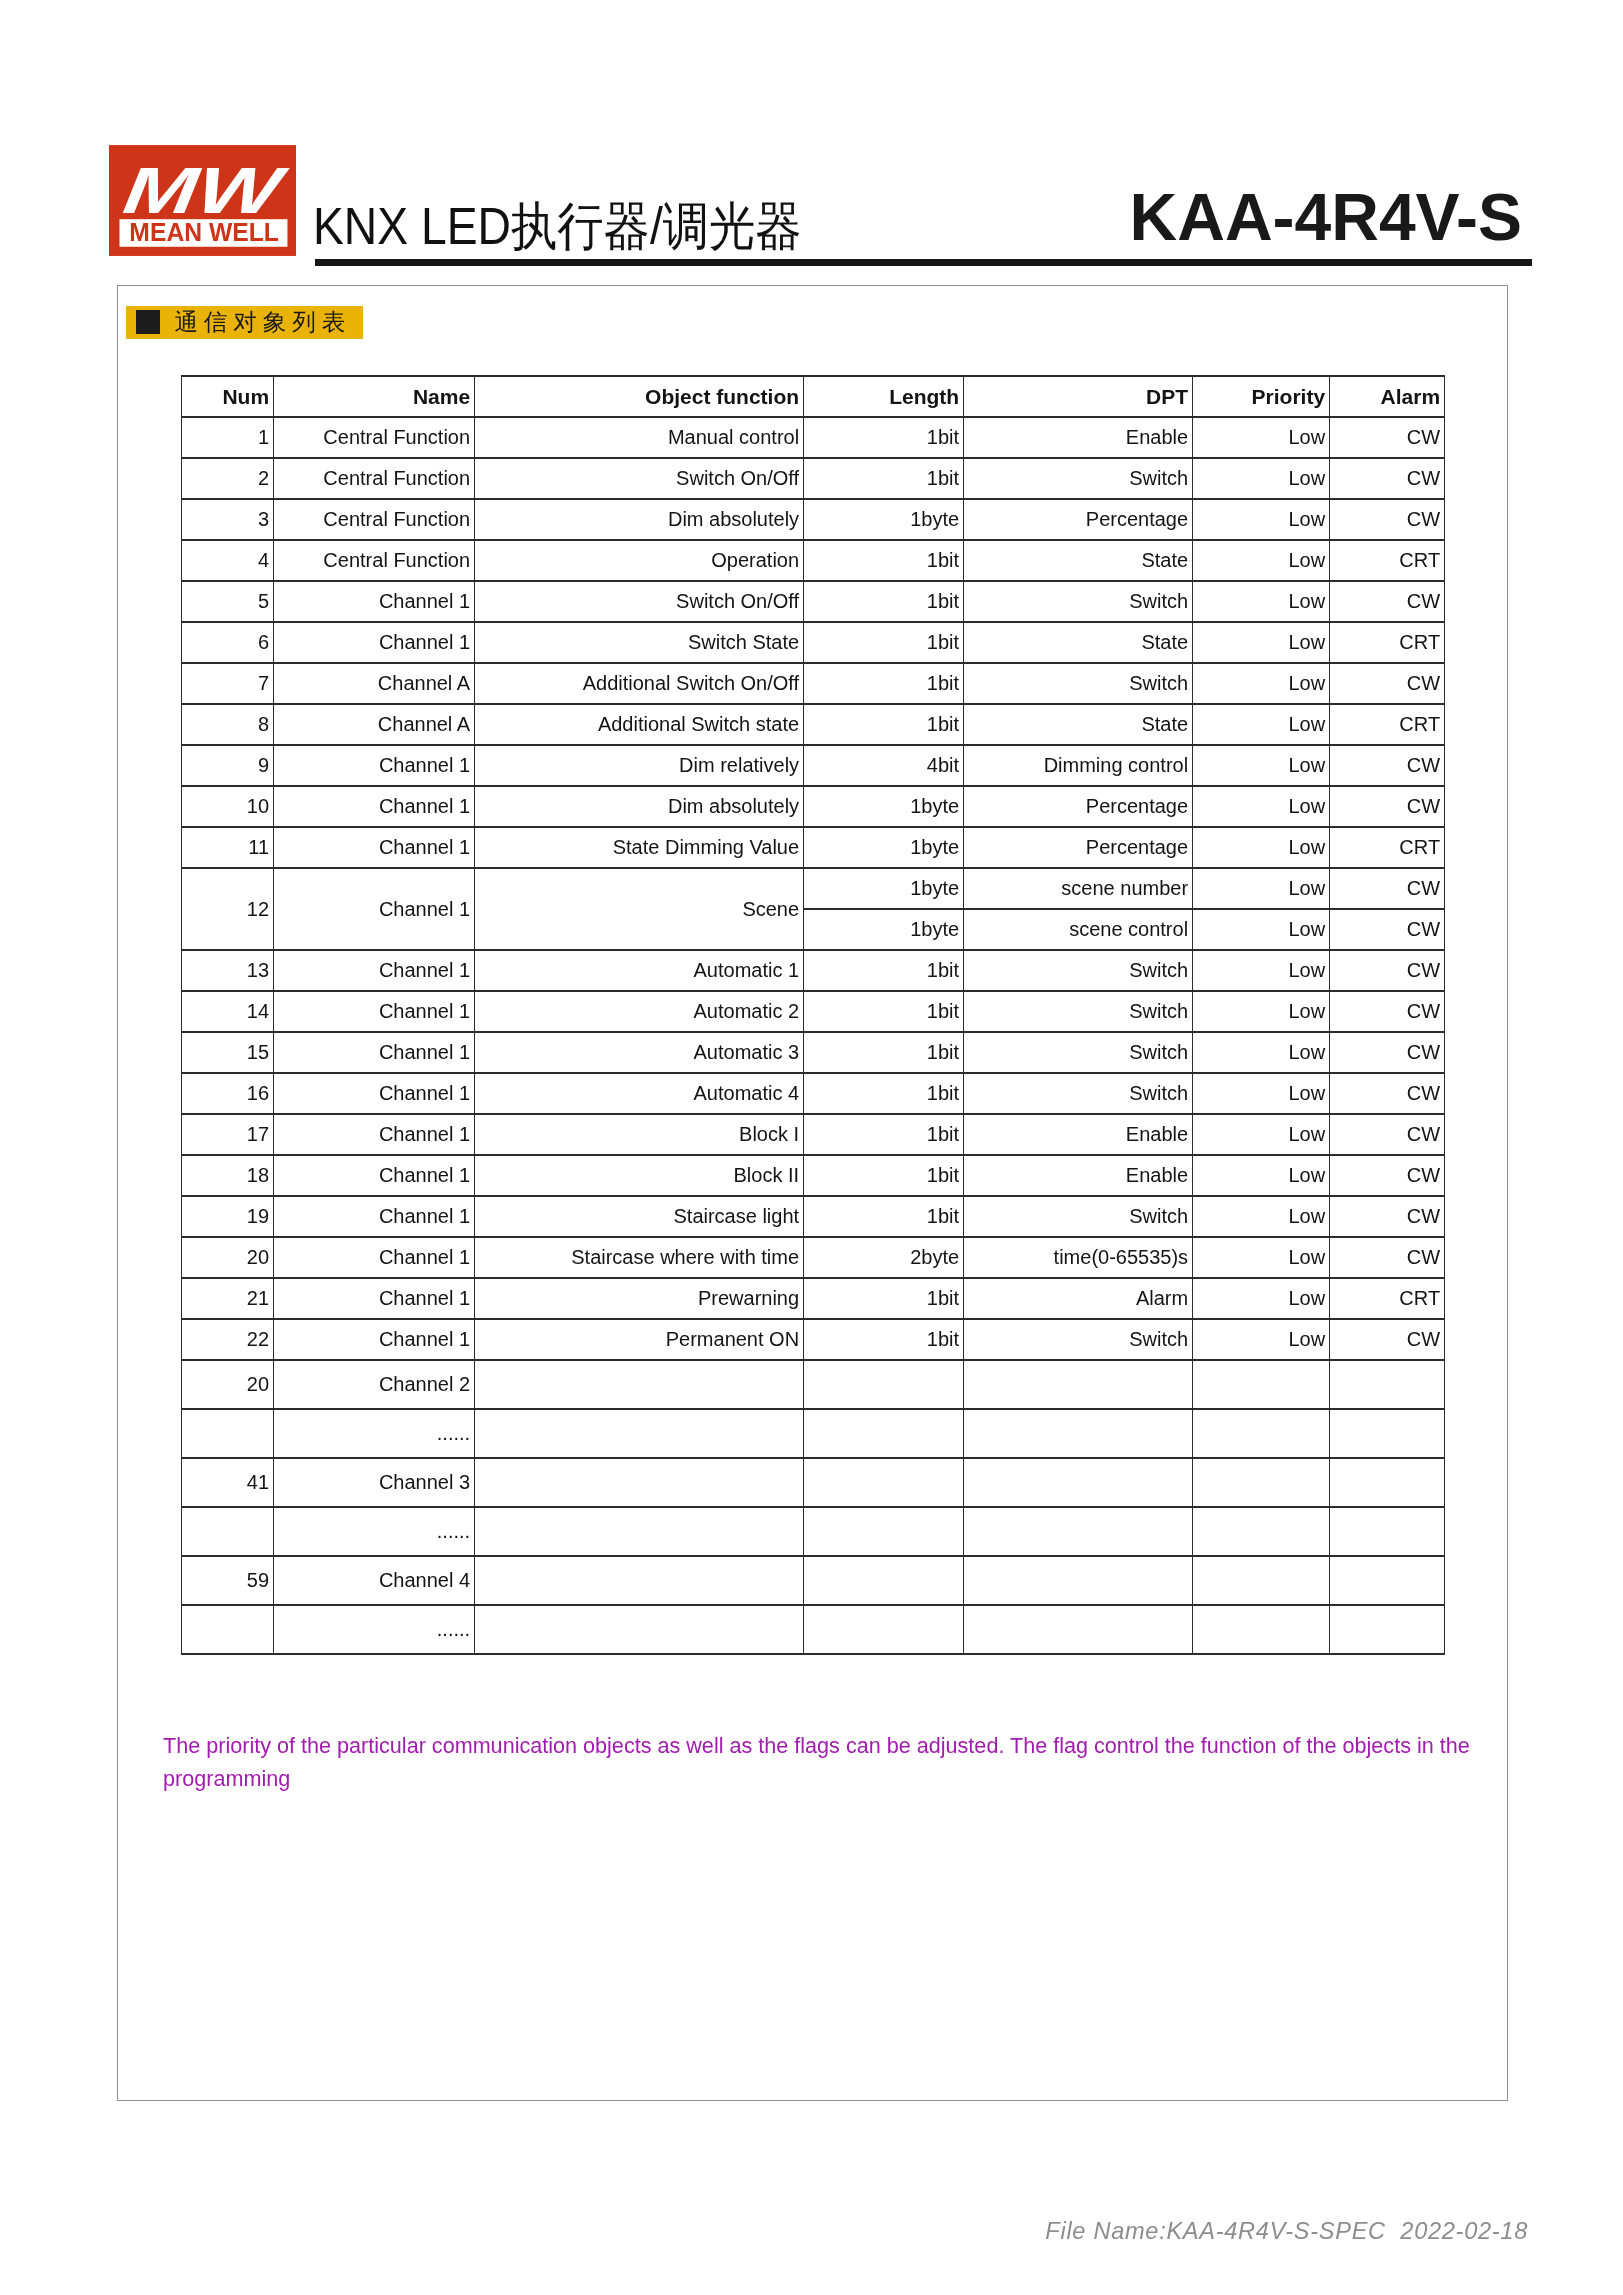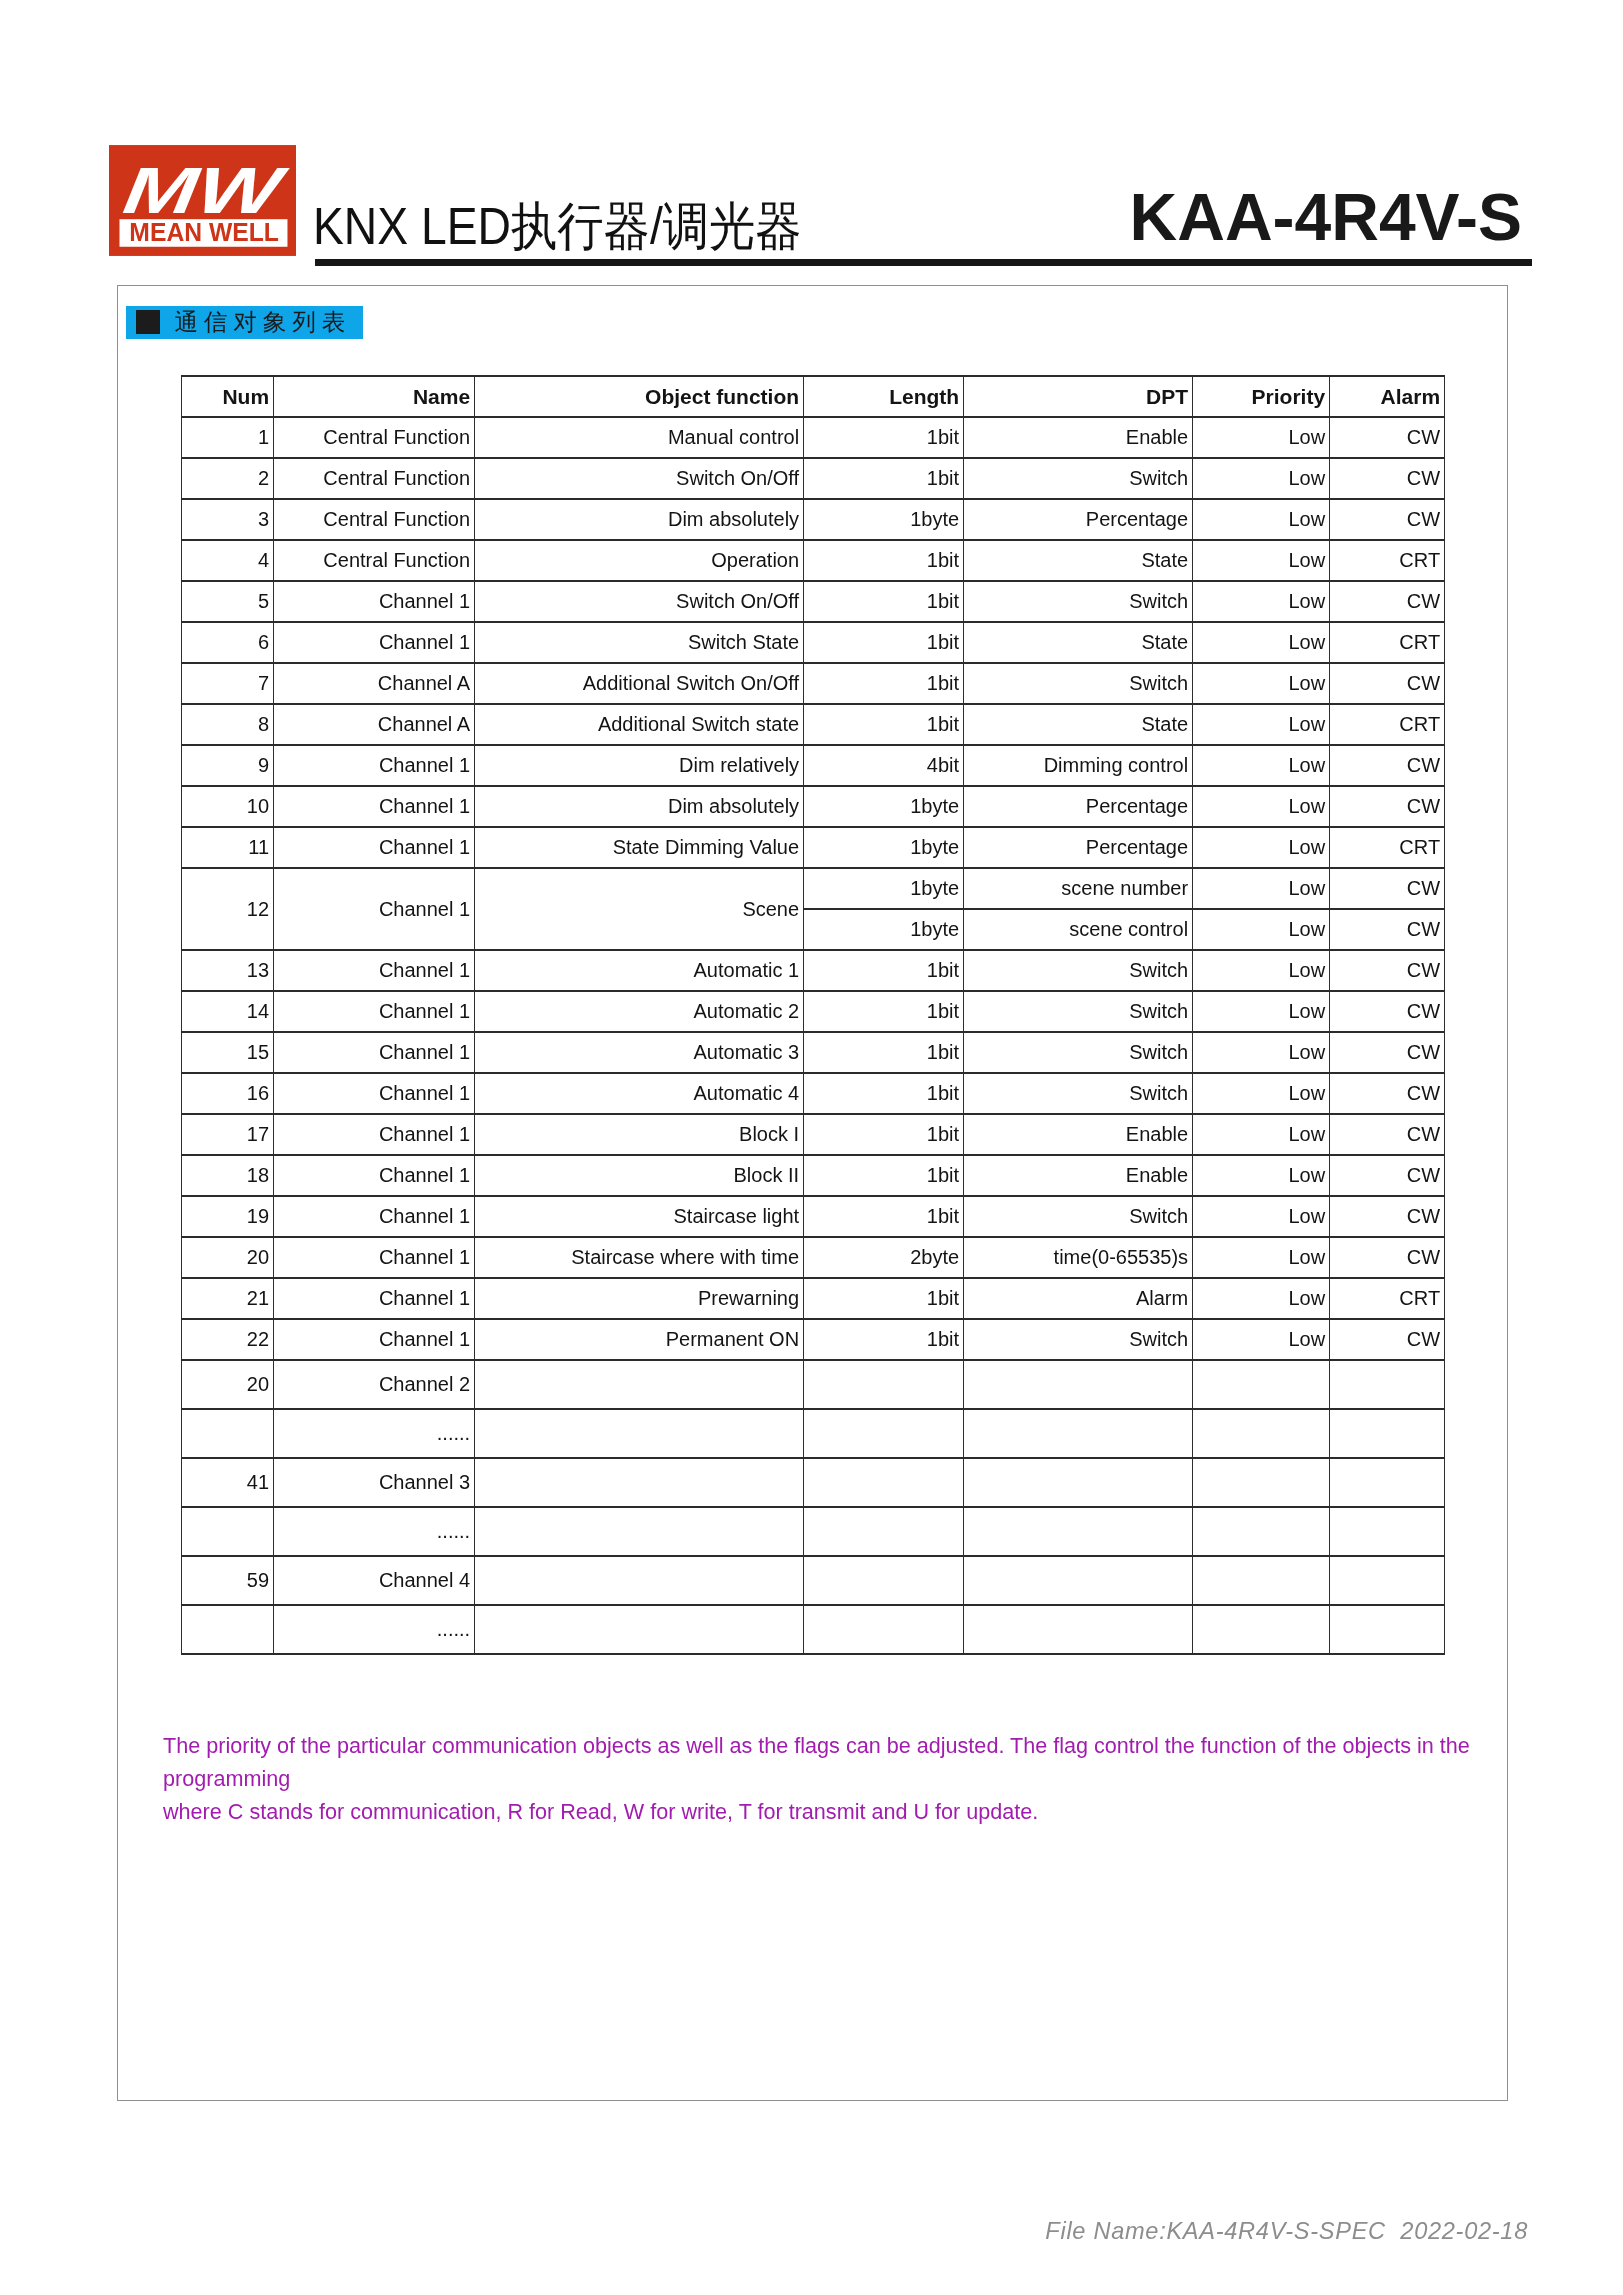--- a/index.html
+++ b/index.html
@@ -20,21 +20,21 @@
     font-weight:700;white-space:pre;color:#191919;letter-spacing:0px;
   }
   .header-rule{position:absolute;left:315px;top:259px;width:1217px;height:7.2px;background:#161616;}
 
   
   .content-box{
     position:absolute;left:117px;top:285px;width:1391px;height:1816px;
     border:1.3px solid #8f8f8f;box-sizing:border-box;background:#fff;
   }
   .section-header{
-    position:absolute;left:7.9px;top:19.6px;height:33px;background:#0ea5e9;
+    position:absolute;left:7.9px;top:19.6px;height:33px;background:#eab308;
     display:inline-flex;align-items:center;padding:0 11.8px 0 10.5px;
     font-family:"Liberation Serif", serif;font-size:23.6px;color:#1a1a1a;
     letter-spacing:5.9px;white-space:nowrap;
   }
   .section-bullet{width:23.6px;height:23.6px;background:#1c1c1c;display:inline-block;margin-right:14.4px;flex:none;}
 
   
   table.comm{
     position:absolute;left:63px;top:89px;width:1263px;
     border-collapse:collapse;table-layout:fixed;background:#fff;
@@ -360,19 +360,18 @@
           <td></td>
           <td></td>
           <td></td>
           <td></td>
         </tr>
       </tbody>
   </table>
 
   <p class="note">
     <span>The priority of the particular communication objects as well as the flags can be adjusted. The flag control the function of the objects in the programming</span><br>
-    <span>where C stands for communication, R for Read, W for write, T for transmit and U for update.</span>
   </p>
 
 </div>
 
 <div class="file-info">File Name:KAA-4R4V-S-SPEC  2022-02-18</div>
 
 
 </body></html>

